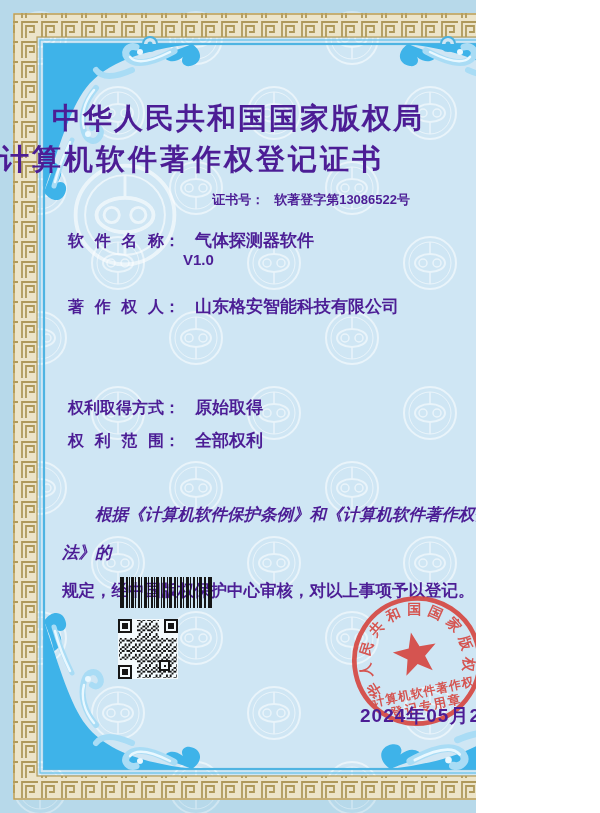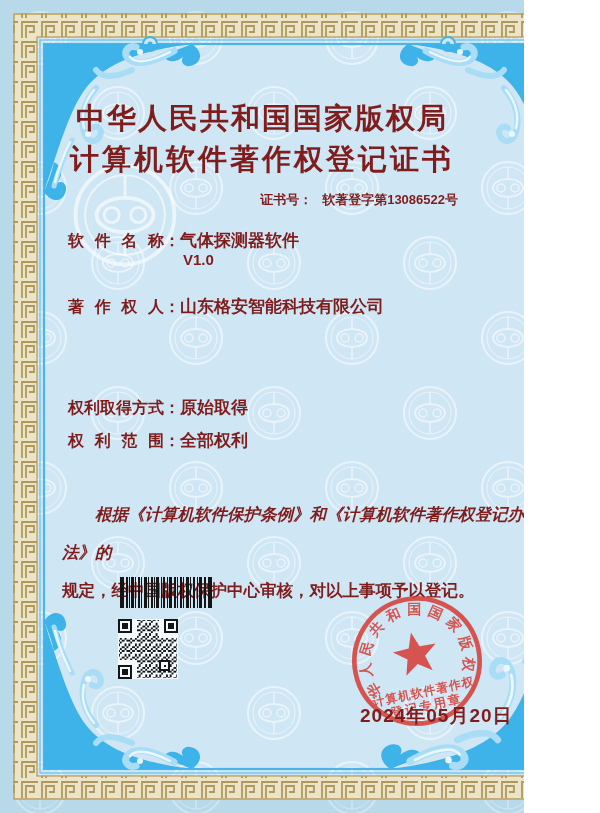--- a/index.html
+++ b/index.html
@@ -1,43 +1,43 @@
 <!DOCTYPE html>
 <html><head>
 <meta charset="utf-8">
 <style>
   html,body{margin:0;padding:0;}
   .page{
-    position:relative;width:524px;height:813px;overflow:hidden;
+    position:relative;width:476px;height:813px;overflow:hidden;
     background:#b7d9ea;
     font-family:"Liberation Serif","DejaVu Serif",serif;
-    color:#7f1d1d;
+    color:#4c1d95;
   }
   .bg-svg{position:absolute;left:0;top:0;width:600px;height:813px;}
   .abs{position:absolute;}
   .authority{
     left:0;top:99px;width:100%;text-align:center;
     font-size:29px;font-weight:bold;letter-spacing:2px;white-space:nowrap;
   }
   .cert-title{
-    left:0;top:140px;width:100%;text-align:center;
+    left:0;top:140px;width:100%;text-align:left;
     font-size:29px;font-weight:bold;letter-spacing:3px;white-space:nowrap;
   }
   .certno{
     right:66px;top:191px;font-size:13px;font-weight:bold;white-space:nowrap;
     font-family:"Liberation Sans","DejaVu Sans",sans-serif;
   }
   .certno .lbl{margin-right:10px;}
   .field-row{left:68px;white-space:nowrap;font-weight:bold;}
   .field-label{
     display:inline-block;width:96px;font-size:16px;
     text-align:justify;text-align-last:justify;vertical-align:baseline;
   }
   .field-colon{font-size:16px;}
-  .field-value{font-size:17px;}
+  .field-value{font-size:17px;margin-left:15px;}
   .version-line{left:183px;top:251px;font-size:15px;font-weight:bold;
     font-family:"Liberation Sans","DejaVu Sans",sans-serif;text-align:center;}
   .row-name{top:229px;}
   .row-owner{top:295px;}
   .row-acq{top:396px;}
   .row-scope{top:429px;}
   .row-reg{top:462px;}
   .statement{left:62px;top:496px;width:484px;font-size:16.5px;font-weight:bold;line-height:38px;}
   .statement .l1{text-indent:2em;font-style:italic;}
   .barcode-wrap{left:120px;top:577px;width:92px;height:31px;}

